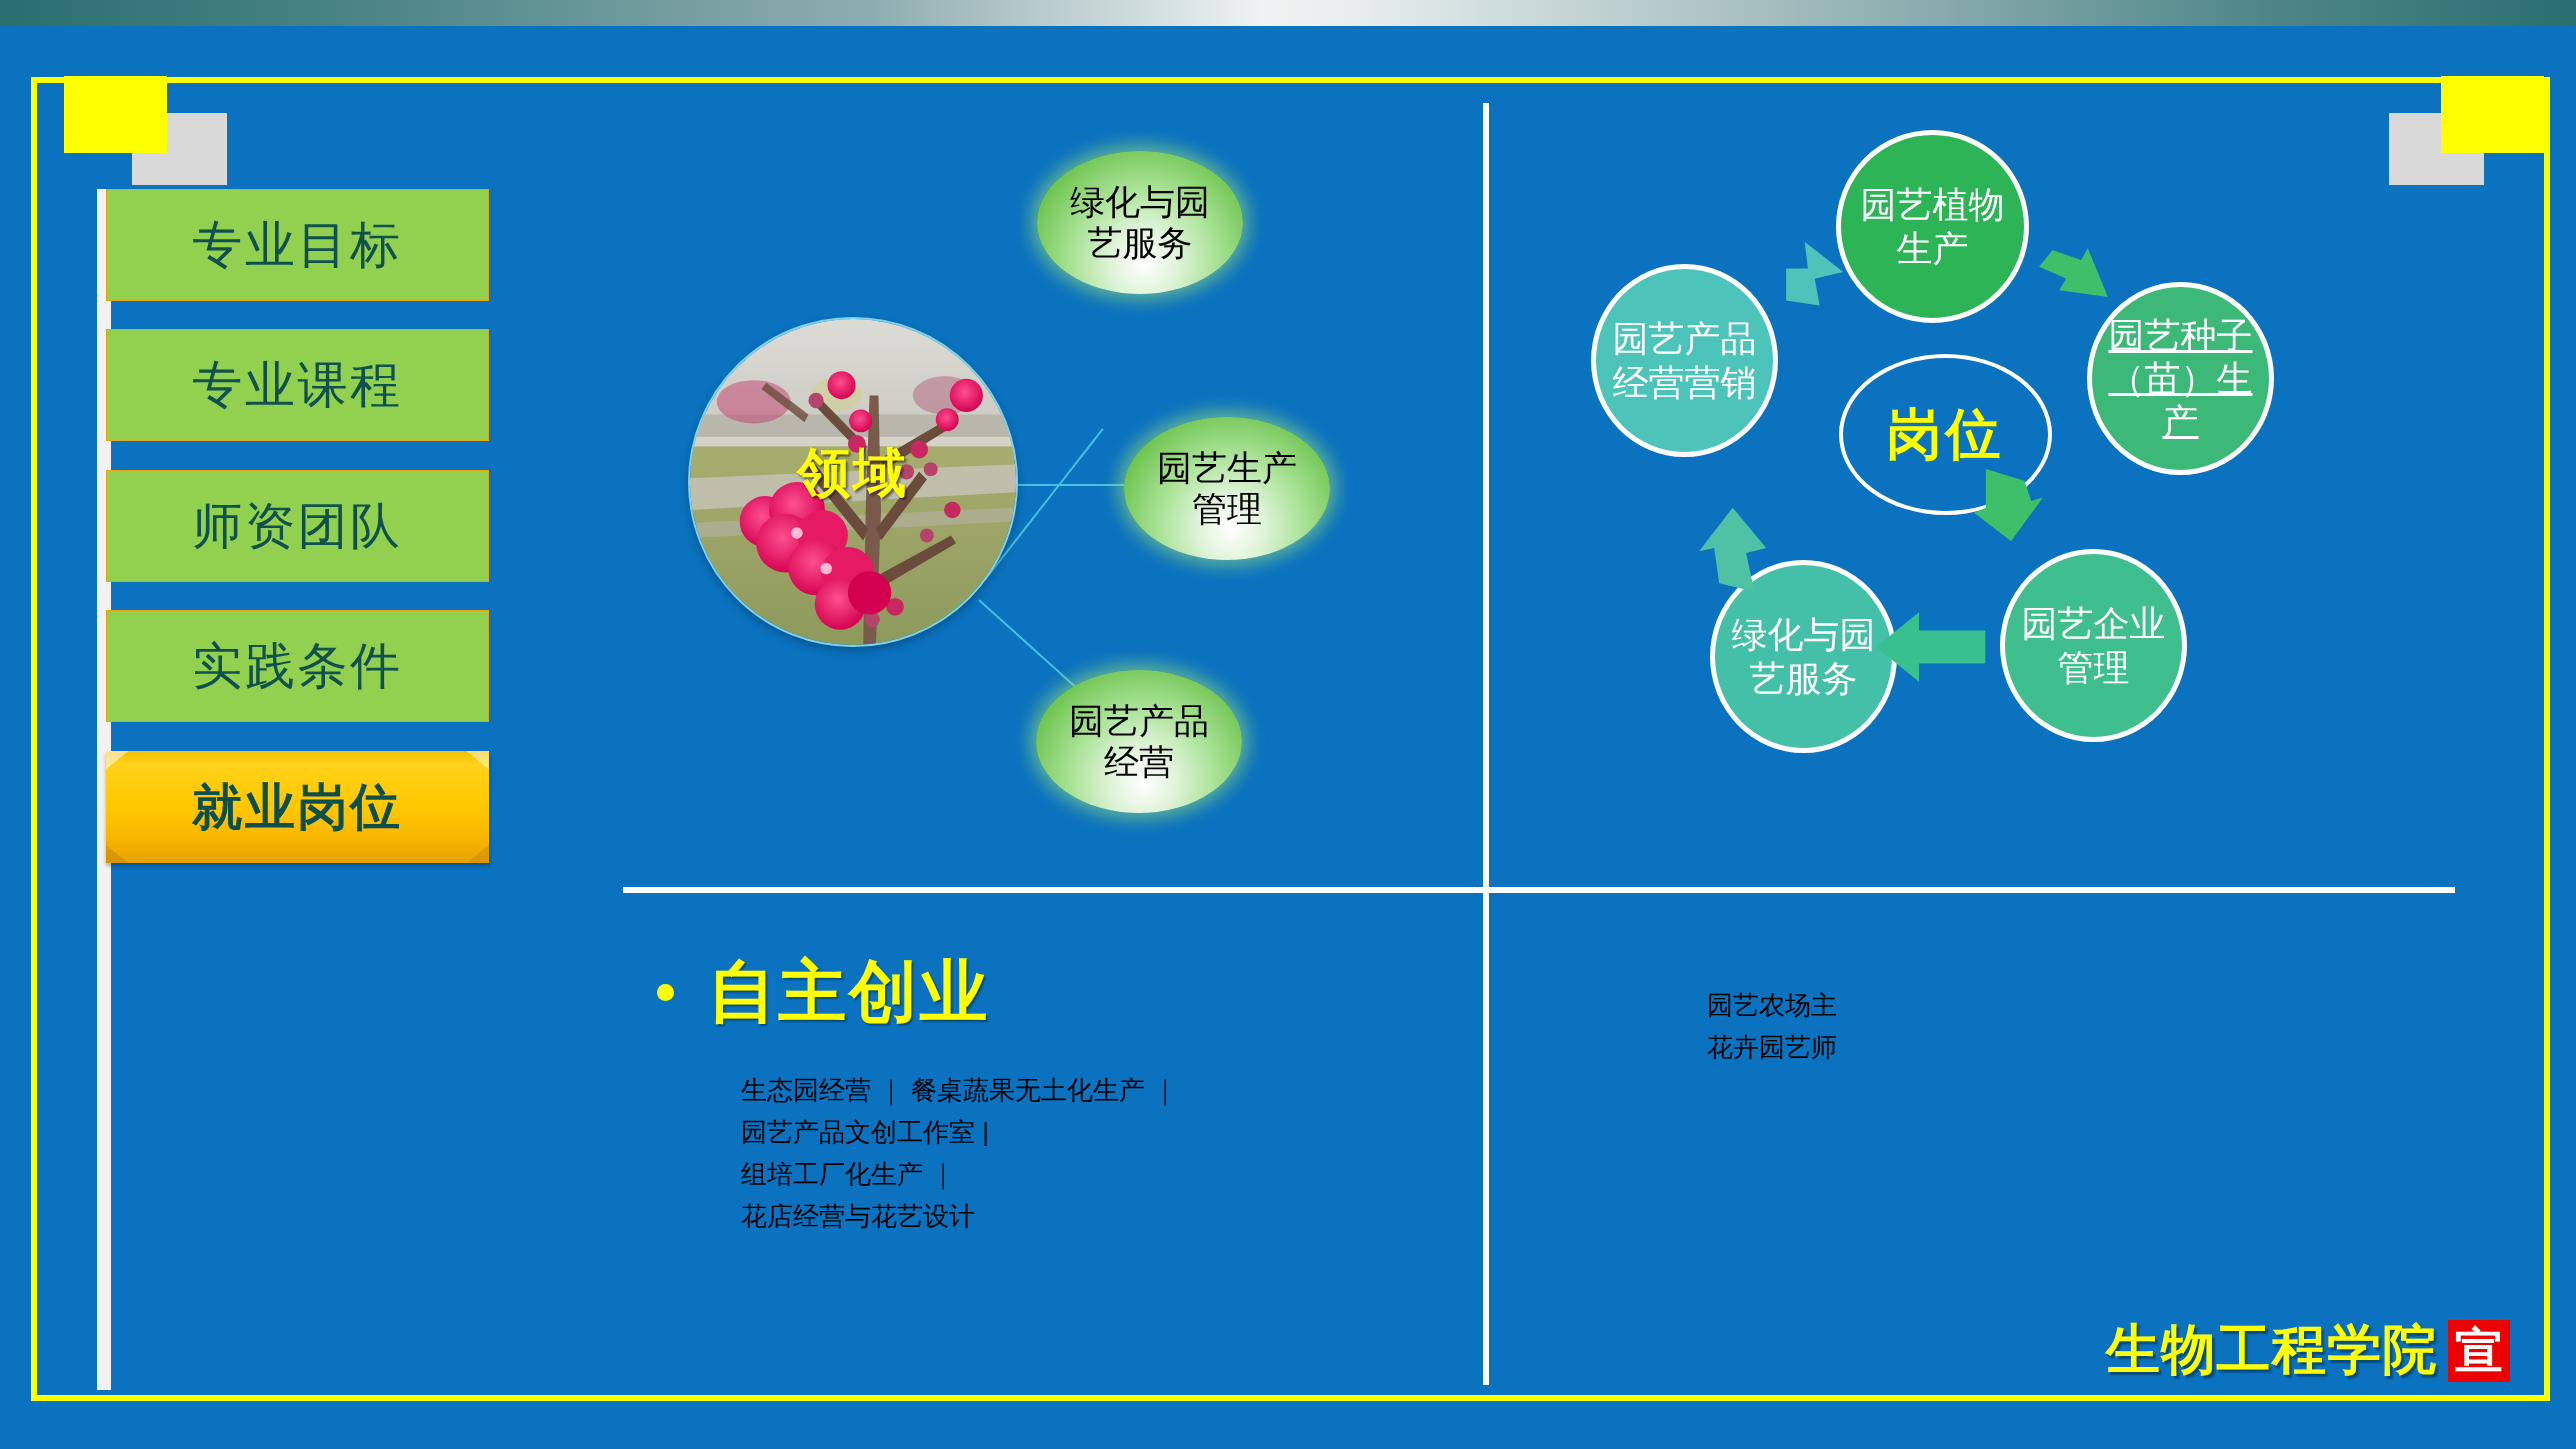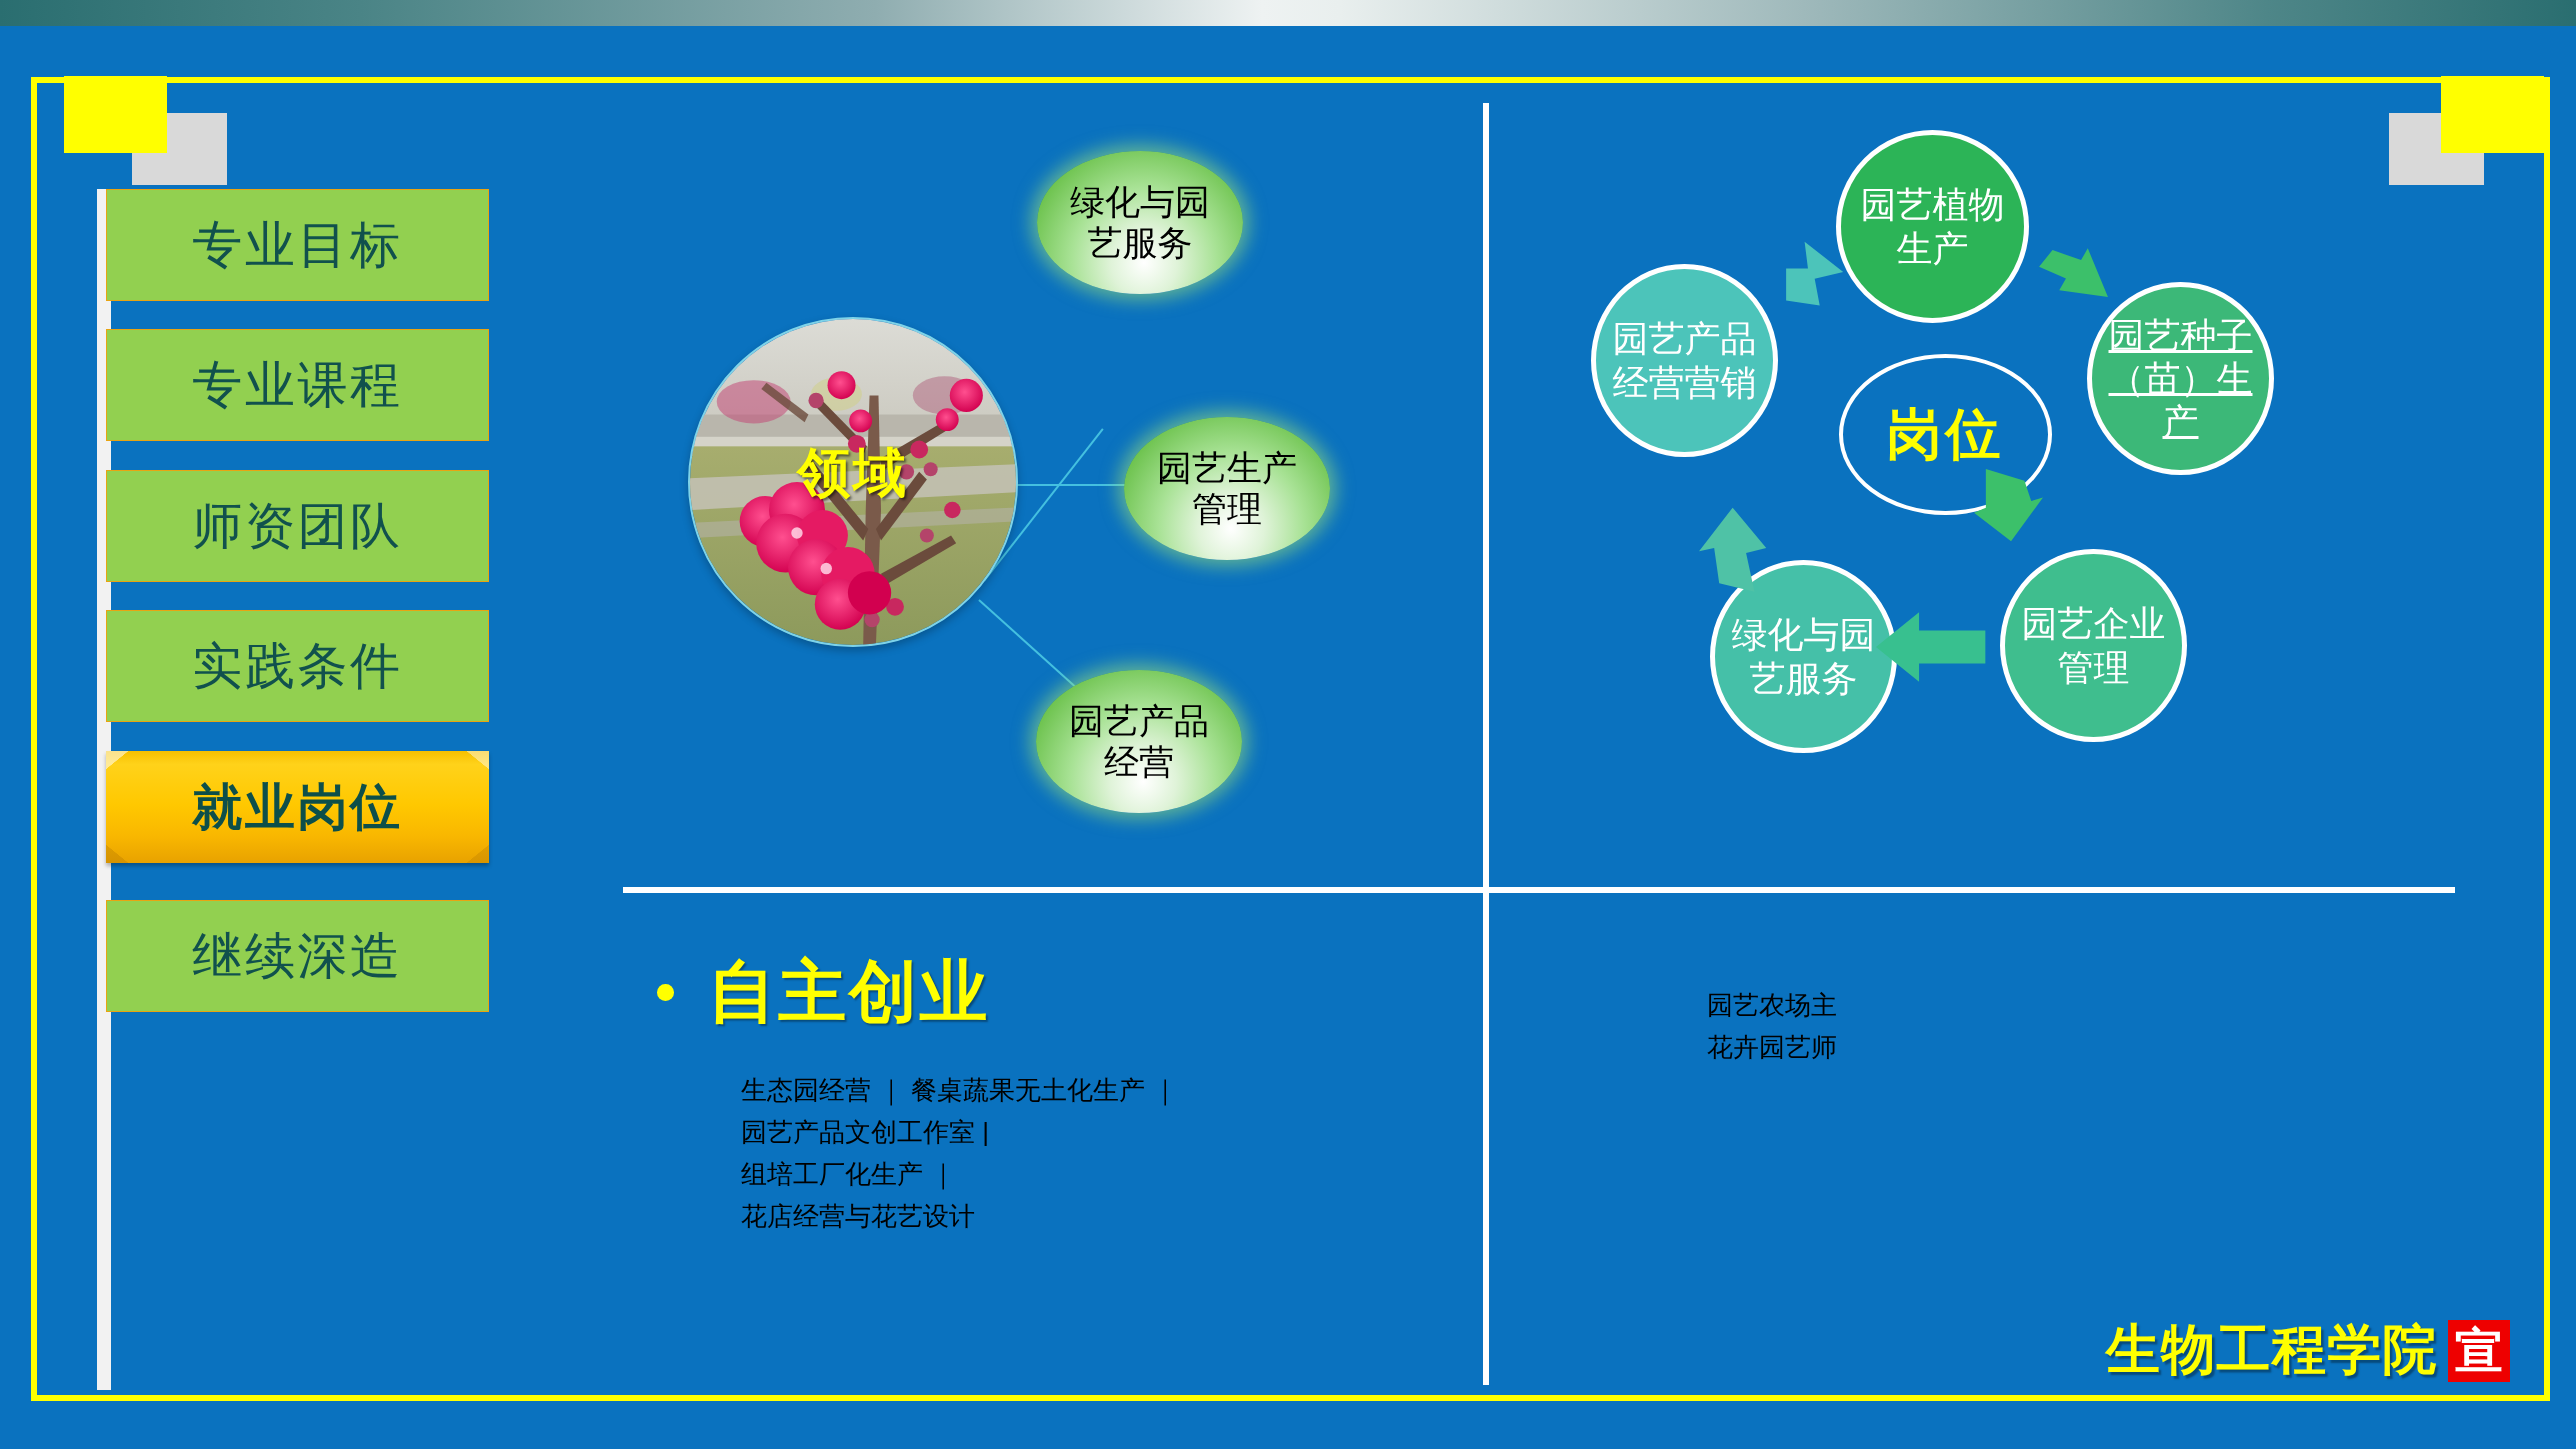--- a/index.html
+++ b/index.html
@@ -154,23 +154,20 @@
         <span>专业课程</span>
       </div>
     <div class="nav-btn" style="top:281px">
         <span>师资团队</span>
       </div>
     <div class="nav-btn" style="top:421px">
         <span>实践条件</span>
       </div>
     <div class="nav-btn active" style="top:562px">
         <span>就业岗位</span>
-      </div>
-    <div class="nav-btn" style="top:711px">
-        <span>继续深造</span>
       </div>
   </nav>
 
   <div id="v-divider"></div>
   <div id="h-divider"></div>
 
   <div>
 
     <div class="lead-line" style="left:984px;top:580px;width:193px;transform:rotate(-52deg);"></div>
     <div class="lead-line" style="left:992px;top:484px;width:161px;"></div>

